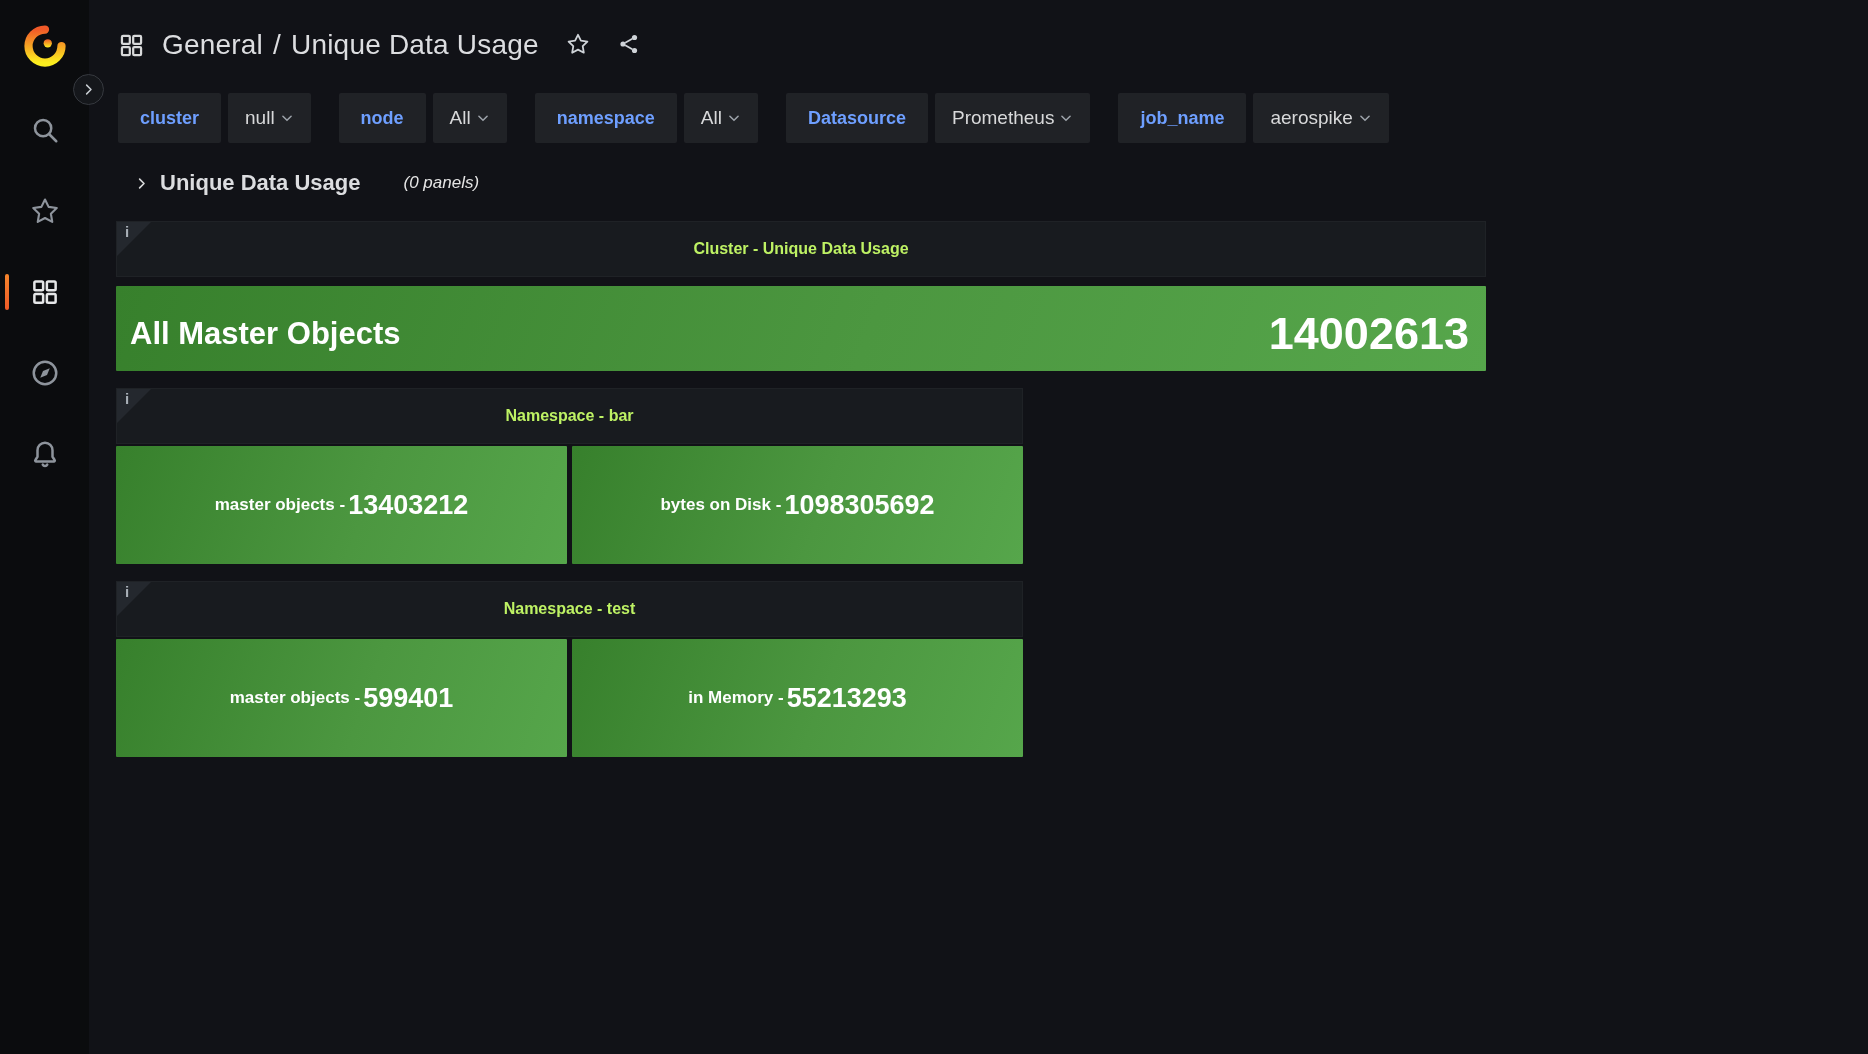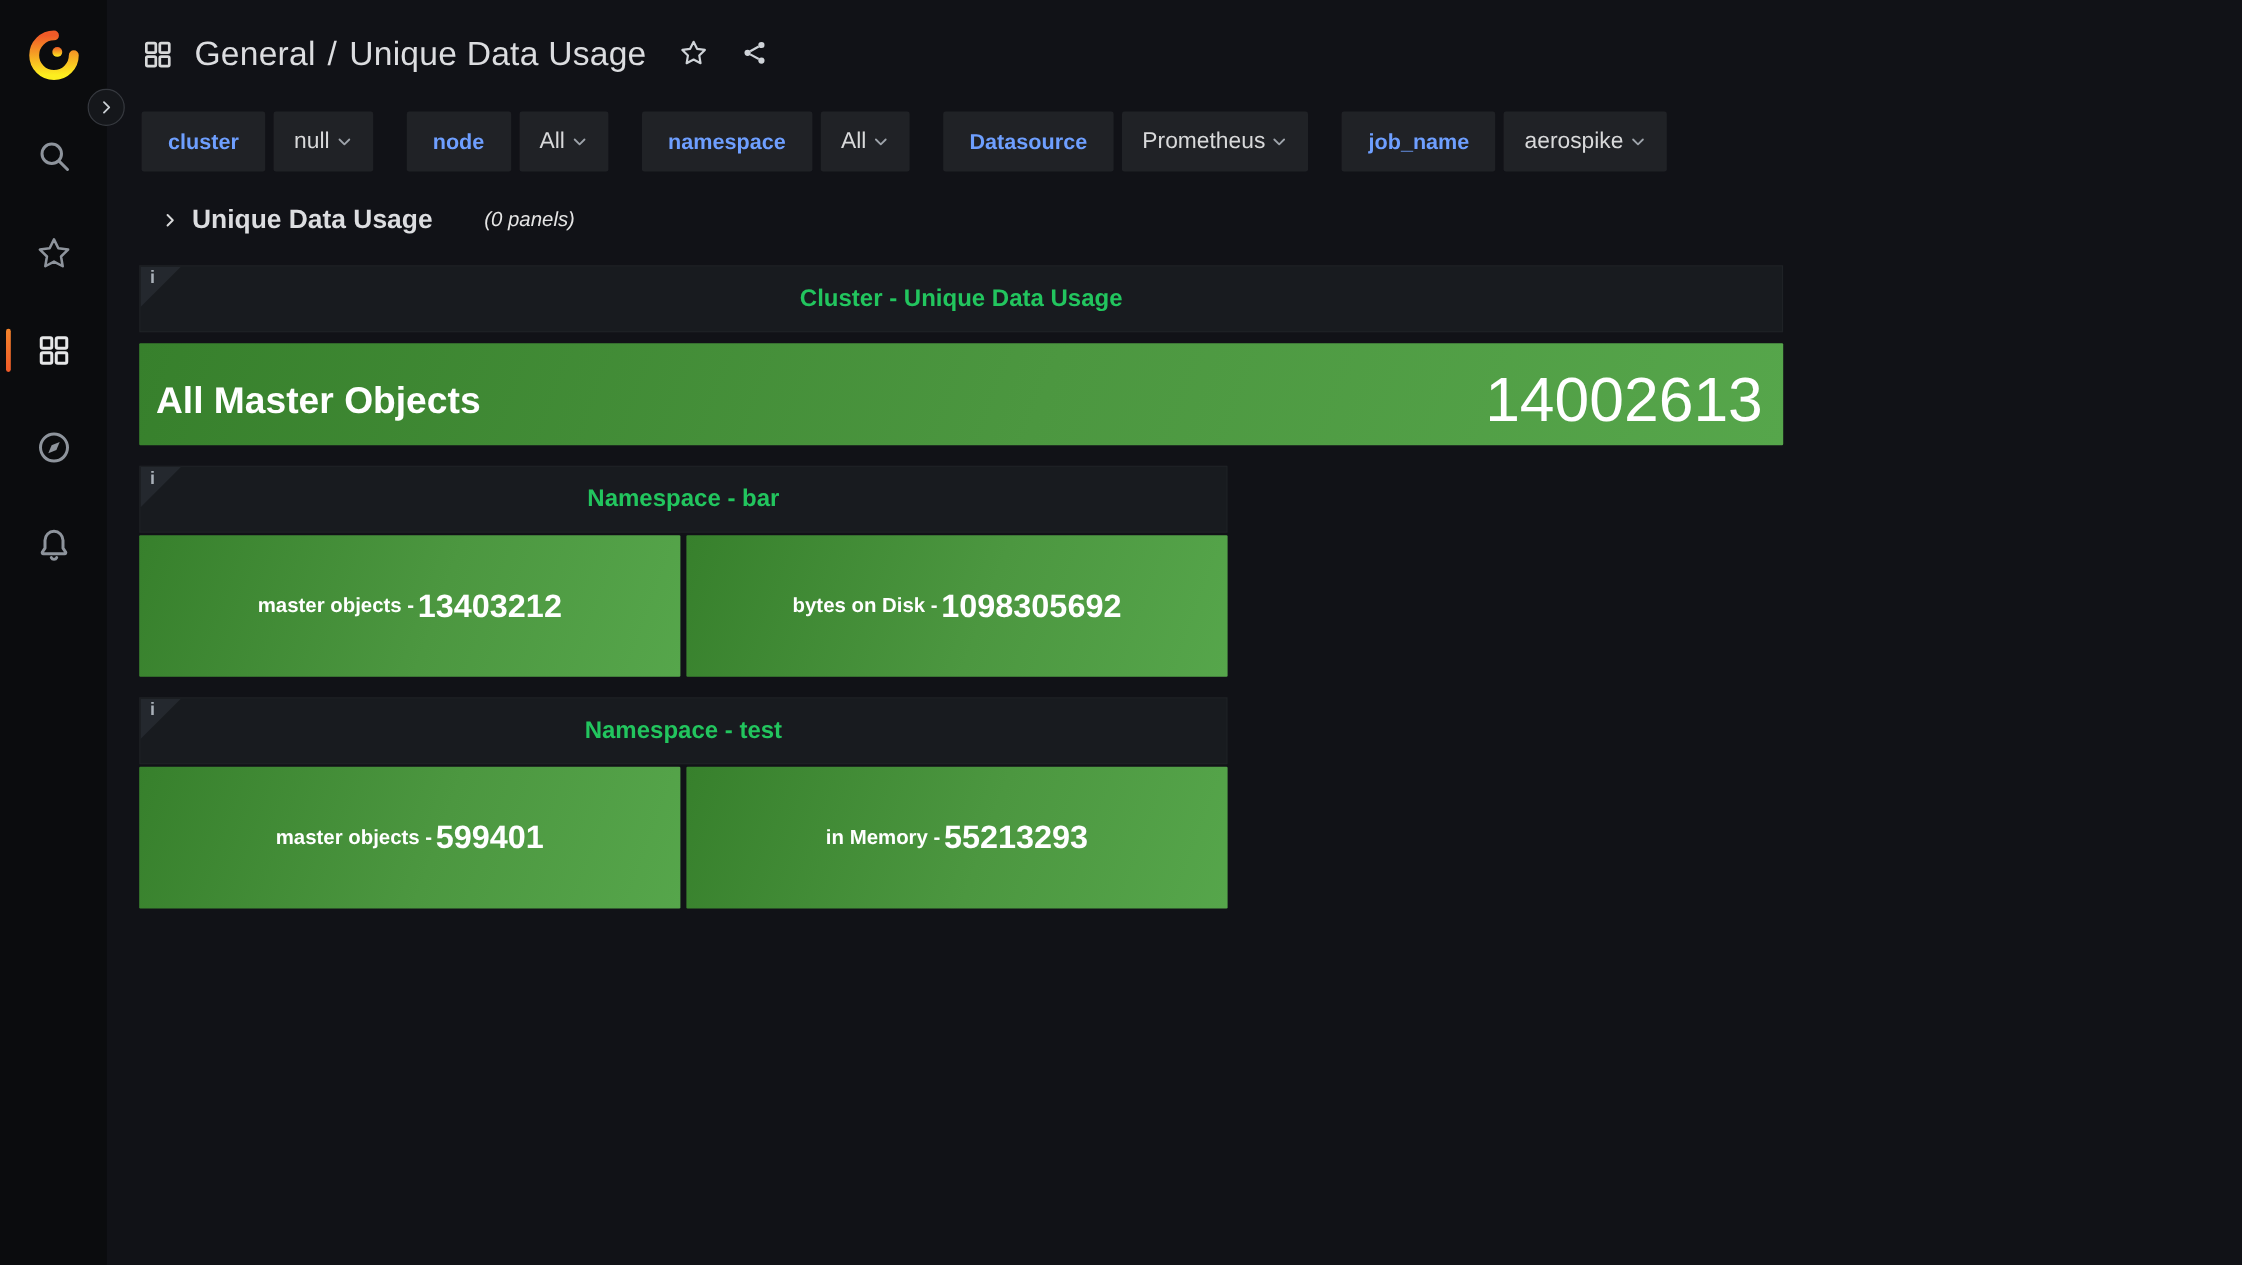--- a/index.html
+++ b/index.html
@@ -85,41 +85,41 @@
   
   .content { margin: 19px 0 0 27px; }
   .panel { position: relative; margin-bottom: 17px; }
   .panel.w-full { width: 1370px; }
   .panel.w-half { width: 907px; }
   .panel-header {
     position: relative; height: 56px; background: #181b1f;
     display: flex; align-items: center; justify-content: center;
     border: 1px solid rgba(255,255,255,0.03);
   }
-  .panel-header h2 { font-size: 20px; font-weight: 700; color: #22c55e; cursor: pointer; }
+  .panel-header h2 { font-size: 16px; font-weight: 700; color: #bef264; cursor: pointer; }
   .info-corner {
     position: absolute; top: 0; left: 0; width: 34px; height: 34px;
     background: #24282e; clip-path: polygon(0 0, 100% 0, 0 100%);
     cursor: pointer;
   }
   .info-corner span {
     position: absolute; top: 1px; left: 8px;
     font-size: 15px; font-weight: 700; color: #a9b0b8;
   }
 
   .green-grad { background: linear-gradient(110deg, #37802c 0%, #4c9740 55%, #56a64b 100%); }
 
   .stat-bar {
     height: 85px; margin-top: 9px;
     display: flex; align-items: center; justify-content: space-between;
     padding: 11px 17px 0 14px; border-radius: 1px;
   }
   .stat-bar:first-of-type { margin-top: 4px; }
   .stat-bar-label { font-size: 31px; font-weight: 700; color: #ffffff; }
-  .stat-bar-value { font-size: 52px; font-weight: 400; color: #ffffff; }
+  .stat-bar-value { font-size: 45px; font-weight: 700; color: #ffffff; }
 
   .tile-row { display: flex; gap: 5px; margin-top: 2px; }
   .stat-tile {
     width: 451px; height: 118px;
     display: flex; align-items: center; justify-content: center;
     border-radius: 1px;
   }
   .stat-tile-label { font-size: 17px; font-weight: 700; color: #ffffff; }
   .stat-tile-value { font-size: 27px; font-weight: 700; color: #ffffff; margin-left: 3px; }
 </style>

